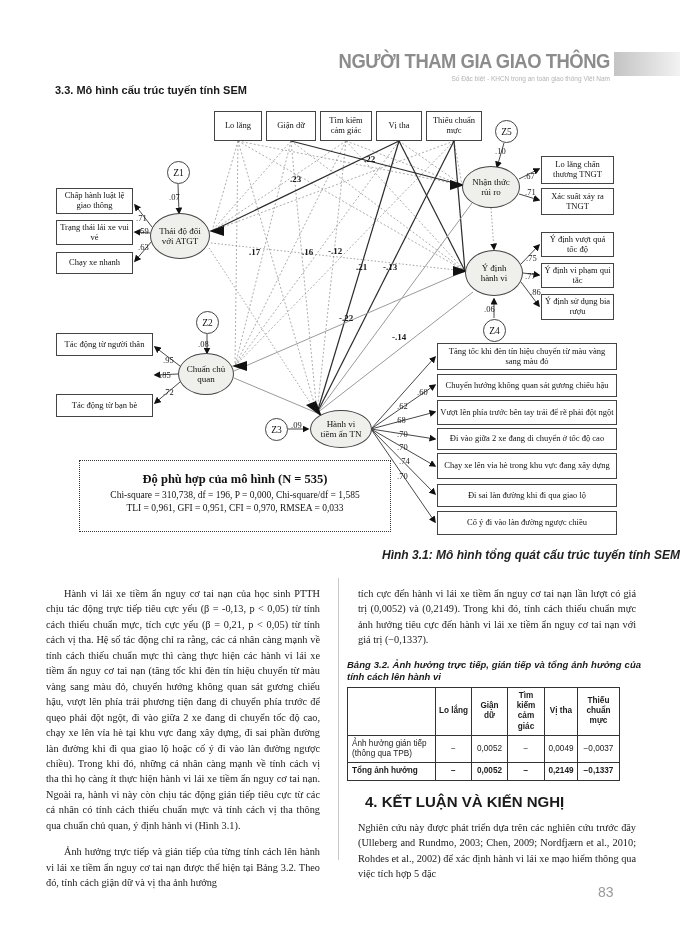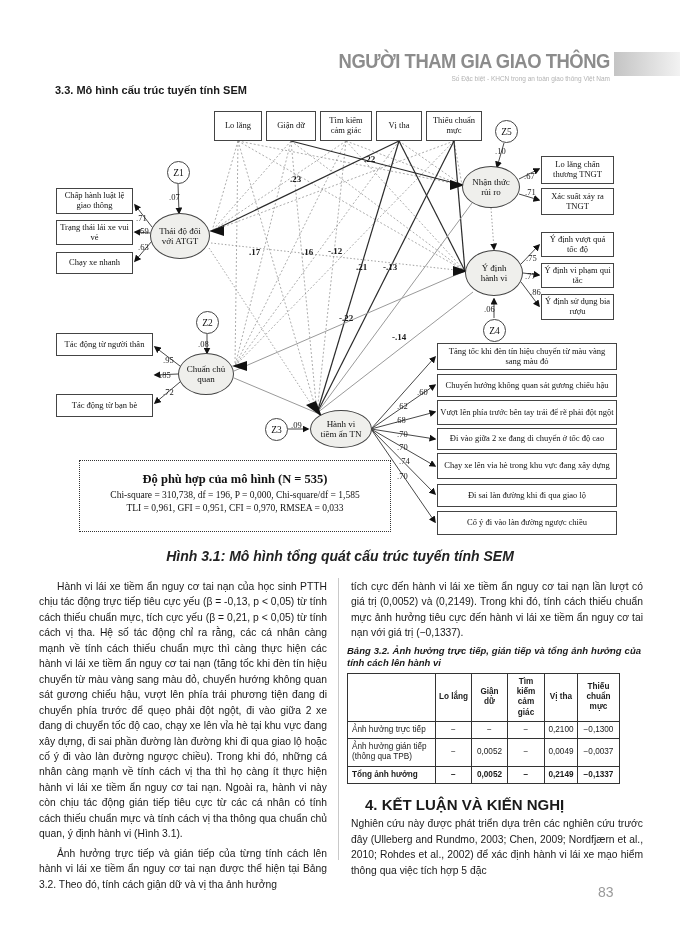--- a/index.html
+++ b/index.html
@@ -7,22 +7,22 @@
         font-family:"Liberation Sans",sans-serif;color:#1a1a1a;}
   
   .journal-head{position:absolute;top:50px;right:70px;text-align:right;}
   .journal-title{font-size:20px;font-weight:bold;color:#8c8c8c;letter-spacing:-.5px;
                  transform:scaleX(.92);transform-origin:right;white-space:nowrap;}
   .journal-sub{font-size:6.5px;color:#b3b3b3;margin-top:2px;white-space:nowrap;}
   .head-bar{position:absolute;top:52px;right:0;width:66px;height:24px;
             background:linear-gradient(to right,#c4c4c4,#f2f2f2);}
   
   .sec-head{position:absolute;left:55px;top:84px;font-size:11px;font-weight:bold;}
-  .fig-caption{position:absolute;left:0;top:548px;width:680px;text-align:center;
-               font-size:14px;font-weight:bold;font-style:italic;color:#222;}
+  .fig-caption{position:absolute;left:0;top:548px;width:680px;text-align:right;
+               font-size:12px;font-weight:bold;font-style:italic;color:#222;}
   .pagenum{position:absolute;left:598px;top:884px;font-size:14px;color:#9a9a9a;}
   
   .diagram{position:absolute;left:0;top:0;width:680px;height:560px;}
   .diagram svg{position:absolute;left:0;top:0;}
   .dbox{position:absolute;box-sizing:border-box;border:1px solid #444;background:#fff;
         font-family:"Liberation Serif",serif;font-size:8.5px;line-height:1.15;
         display:flex;align-items:center;justify-content:center;text-align:center;
         padding:1px 2px;z-index:3;color:#111;}
   .ellipse{position:absolute;box-sizing:border-box;border:1px solid #444;border-radius:50%;
         background:#efefec;font-family:"Liberation Serif",serif;font-size:9px;line-height:1.12;
@@ -41,21 +41,21 @@
   .fit-line{font-size:9.5px;margin-top:3px;}
   .e-d{stroke:#8a8a8a;stroke-width:.7;stroke-dasharray:2 2;fill:none;}
   .e-k{stroke:#2b2b2b;stroke-width:1.2;fill:none;}
   .e-g{stroke:#9a9a9a;stroke-width:1;fill:none;}
   .e-t{stroke:#8a8a8a;stroke-width:.8;stroke-dasharray:1.5 2;fill:none;}
   .e-a{stroke:#333;stroke-width:.9;fill:none;}
   
   .col{position:absolute;top:575px;font-size:10.3px;line-height:15.45px;text-align:justify;}
   .col-left{left:35px;width:296px;}
   .col-right{left:347px;width:300px;}
-  .col p{margin:4px;}
+  .col p{margin:11px;font-family:Liberation Serif, serif;}
   .col p.ind{text-indent:18px;}
   .col-divider{position:absolute;left:338px;top:578px;width:1px;height:282px;background:#c9c9c9;}
   .tbl-caption{font-size:9.5px;font-weight:bold;font-style:italic;
                line-height:12.5px;margin:2px 6px 3px 0;}
   table.effects{border-collapse:collapse;table-layout:fixed;width:272px;margin-top:1px;}
   table.effects th,table.effects td{border:1px solid #333;font-size:8.2px;line-height:1.25;
         padding:3px 2px;vertical-align:middle;box-sizing:border-box;}
   table.effects th{font-weight:bold;text-align:center;}
   table.effects td.lbl{text-align:left;padding-left:4px;}
   table.effects td.val{text-align:center;}
@@ -255,28 +255,20 @@
             <th></th>
             <th>Lo lắng</th>
             <th>Giận dữ</th>
             <th>Tìm kiếm cảm giác</th>
             <th>Vị tha</th>
             <th>Thiếu chuẩn mực</th>
           </tr>
         </thead>
       <tbody id="eff-body">
           <tr>
-            <td class="lbl">Ảnh hưởng trực tiếp</td>
-            <td class="val">−</td>
-            <td class="val">−</td>
-            <td class="val">−</td>
-            <td class="val">0,2100</td>
-            <td class="val">−0,1300</td>
-          </tr>
-          <tr>
             <td class="lbl">Ảnh hưởng gián tiếp (thông qua TPB)</td>
             <td class="val">−</td>
             <td class="val">0,0052</td>
             <td class="val">−</td>
             <td class="val">0,0049</td>
             <td class="val">−0,0037</td>
           </tr>
           <tr class="bold">
             <td class="lbl">Tổng ảnh hưởng</td>
             <td class="val">−</td>

